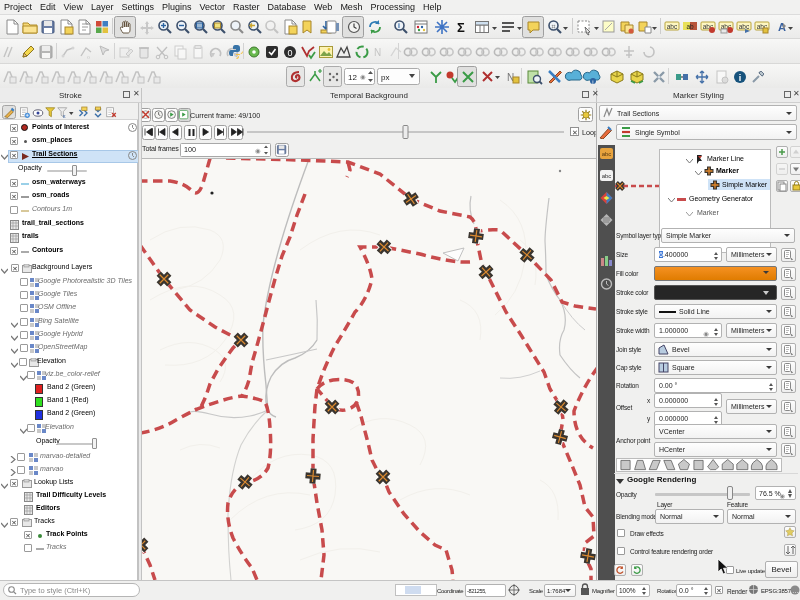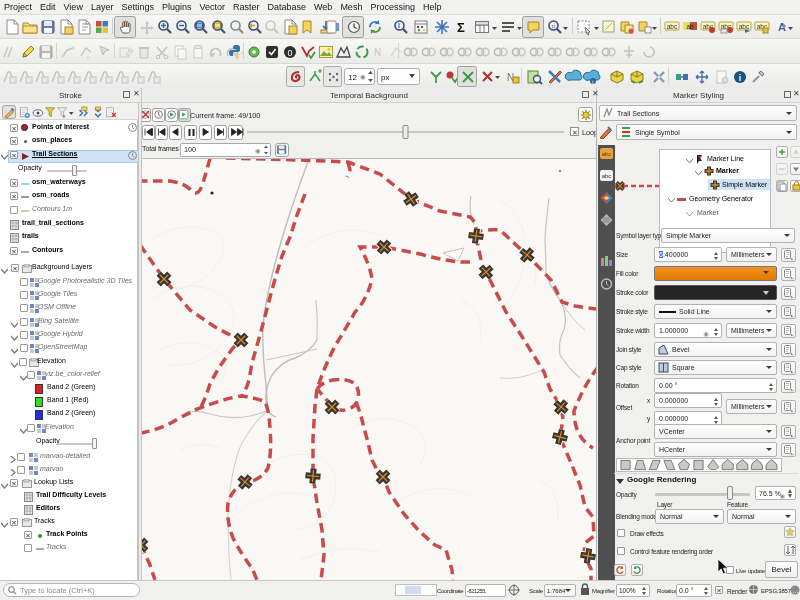--- a/index.html
+++ b/index.html
@@ -1254,21 +1254,21 @@
     <path d="M3.5 4A3.2 3.2 0 1 1 3 7.5" fill="none" stroke="#3a9b46" stroke-width="1.3"></path>
     <path d="M3.2 2v3H6z" fill="#3a9b46"></path>
   </svg>
 <div class="cbx" style="left:726px;top:566px"></div>
 <span class="lbl" style="left:736px;top:568px;font-size:6px">Live update</span>
 <div class="ab btn" style="left:765px;top:561px;width:33px;height:17px;text-align:center;font-size:8px;line-height:16px;color:#1d1d1d">Bevel</div>
 <svg class="ab" style="left:717px;top:558px" width="14" height="18">
     <path d="M1 1v13l3.2-3 2 5 2.3-1-2-4.8H11z" fill="#111" stroke="#fff" stroke-width=".8"></path>
   </svg>
 <div class="ab" style="left:0;top:580px;width:800px;height:20px;background:#f0f0ef;border-top:1px solid #c4c4c4"></div>
-<div class="ab" style="left:3px;top:583px;width:137px;height:14px;background:#fff;border:1px solid #b5b5b5;border-radius:7px;font-size:7.5px;color:#8a8a8a;line-height:13px"><span style="margin-left:16px">Type to locate (Ctrl+K)</span></div>
+<div class="ab" style="left:3px;top:583px;width:137px;height:14px;background:#fff;border:1px solid #b5b5b5;border-radius:7px;font-size:7.5px;color:#8a8a8a;line-height:13px"><span style="margin-left:16px">Type to style (Ctrl+K)</span></div>
 <svg class="ab" style="left:8px;top:586px" width="9" height="9">
     <circle cx="3.5" cy="3.5" r="2.8" fill="none" stroke="#888" stroke-width="1.1"></circle>
     <line x1="5.8" y1="5.8" x2="8" y2="8" stroke="#888" stroke-width="1.2"></line>
   </svg>
 <div class="ab" style="left:395px;top:584px;width:42px;height:12px;background:#fff;border:1px solid #c0c0c0"></div>
 <div class="ab" style="left:405px;top:586px;width:16px;height:8px;background:#cfdcf0"></div>
 <span class="lbl" style="left:437px;top:588px;font-size:6px;letter-spacing:-.3px">Coordinate</span>
 <div class="ab spin" style="left:465px;top:584px;width:41px;height:13px;line-height:12px;font-size:7px"><span style="margin-left:1px;font-size:5.5px;letter-spacing:-.3px">-821255, 4778652</span></div>
 <svg class="ab" style="left:508px;top:584px" width="12" height="12">
     <circle cx="6" cy="6" r="4.5" fill="none" stroke="#555" stroke-width="1"></circle>

